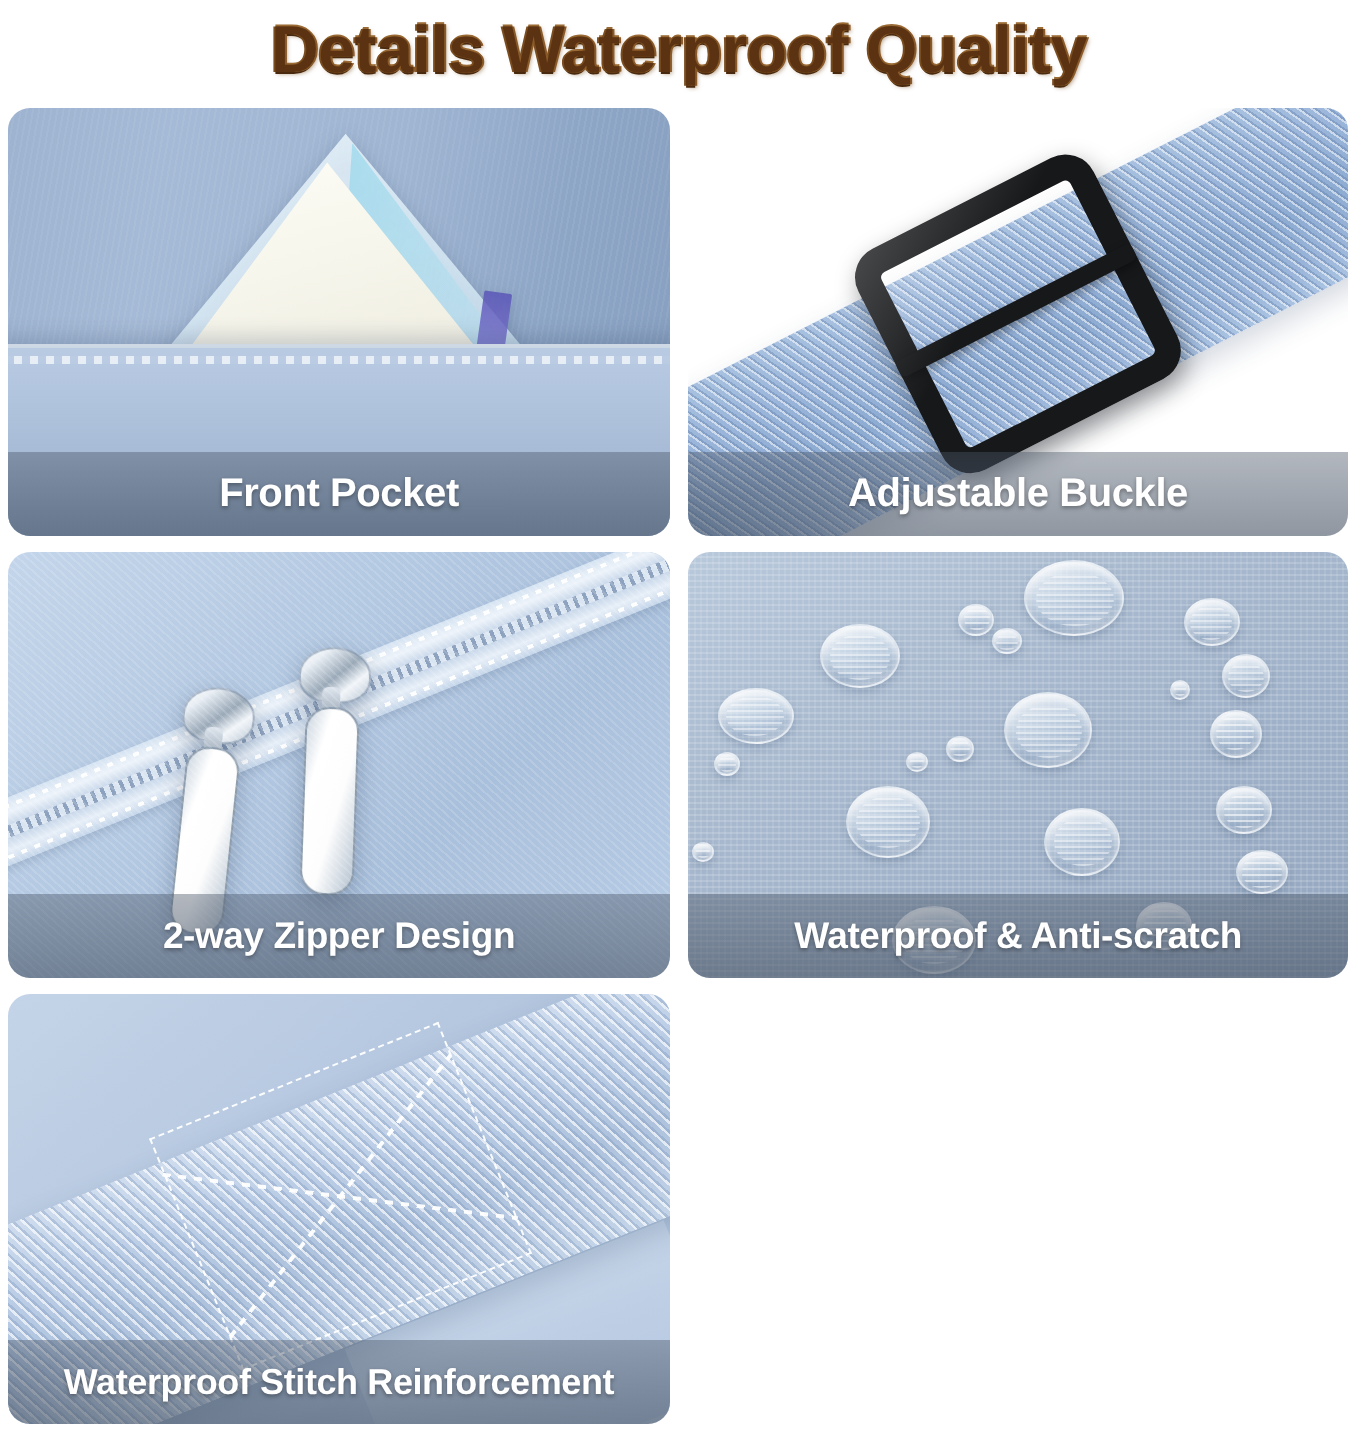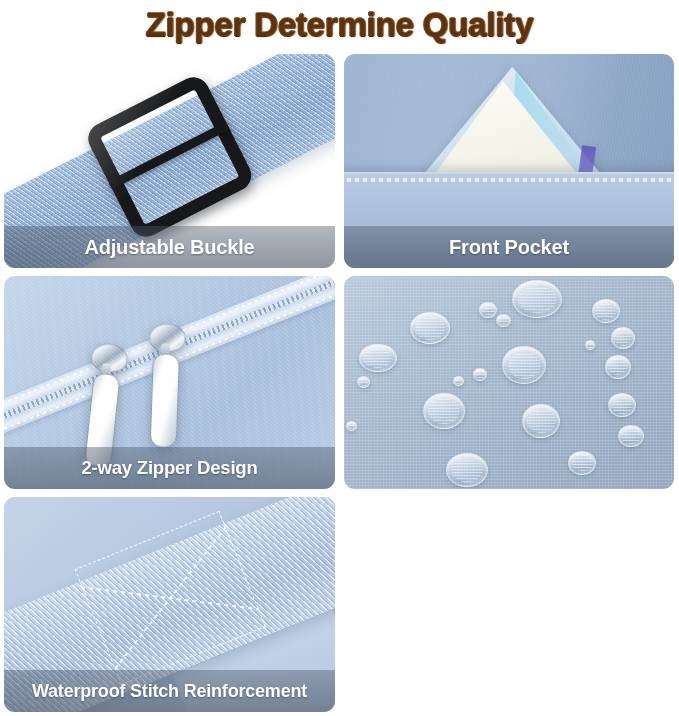--- a/index.html
+++ b/index.html
@@ -416,51 +416,51 @@
     height: 42%;
     transform: rotate(-22deg);
     background: linear-gradient(to bottom, #c8d7ea, #b2c5df);
     opacity: 0.85;
   }
 </style>
 </head>
 <body>
 
 <div id="infographic-title">
-  <span class="title-text">Zipper Determine Quality</span>
+  <span class="title-text">Details Waterproof Quality</span>
 </div>
 
 <div id="panel-grid">
-
-  <div class="panel">
-    <div class="panel-inner">
-      <div class="scene buckle-scene">
-        <div class="webbing-strap"></div>
-        <div class="buckle"></div>
-        <div class="buckle-bar"></div>
-        <div class="buckle-gloss"></div>
-      </div>
-      <div class="caption">Adjustable Buckle</div>
-    </div>
-  </div>
 
   <div class="panel">
     <div class="panel-inner">
       <div class="scene">
         <div class="bag-body"></div>
         <div class="pouch">
           <div class="pouch-clear"></div>
           <div class="pouch-edge"></div>
           <div class="pouch-white"></div>
           <div class="pouch-label"></div>
         </div>
         <div class="pocket-front"></div>
         <div class="pocket-seam"></div>
       </div>
       <div class="caption">Front Pocket</div>
+    </div>
+  </div>
+
+  <div class="panel">
+    <div class="panel-inner">
+      <div class="scene buckle-scene">
+        <div class="webbing-strap"></div>
+        <div class="buckle"></div>
+        <div class="buckle-bar"></div>
+        <div class="buckle-gloss"></div>
+      </div>
+      <div class="caption">Adjustable Buckle</div>
     </div>
   </div>
 
 
   <div class="panel">
     <div class="panel-inner">
       <div class="scene zip-scene">
         <div class="zip-track">
           <div class="zip-stitch-a"></div>
           <div class="zip-teeth"></div>
@@ -498,20 +498,21 @@
         <div class="drop" style="left:31%;  top:83%;  width:40px; height:32px;"></div>
         <div class="drop" style="left:68%;  top:82%;  width:26px; height:22px;"></div>
         <div class="drop" style="left:41%;  top:12%;  width:16px; height:14px;"></div>
         <div class="drop" style="left:46%;  top:18%;  width:13px; height:11px;"></div>
         <div class="drop" style="left:39%;  top:43%;  width:12px; height:11px;"></div>
         <div class="drop" style="left:33%;  top:47%;  width:9px;  height:8px;"></div>
         <div class="drop" style="left:4%;   top:47%;  width:11px; height:10px;"></div>
         <div class="drop" style="left:0.5%; top:68%;  width:9px;  height:8px;"></div>
         <div class="drop" style="left:73%;  top:30%;  width:8px;  height:8px;"></div>
       </div>
+      <div class="caption tight">Waterproof &amp; Anti-scratch</div>
     </div>
   </div>
 
   <div class="panel">
     <div class="panel-inner">
       <div class="scene stitch-scene">
         <div class="stitch-fabric-edge"></div>
         <div class="stitch-strap"></div>
         <div class="stitch-box"></div>
         <div class="stitch-x1"></div>

